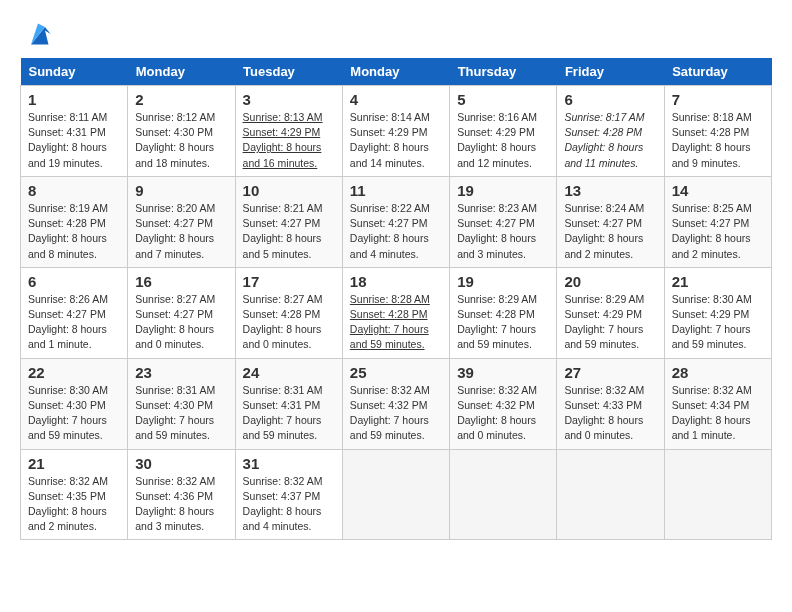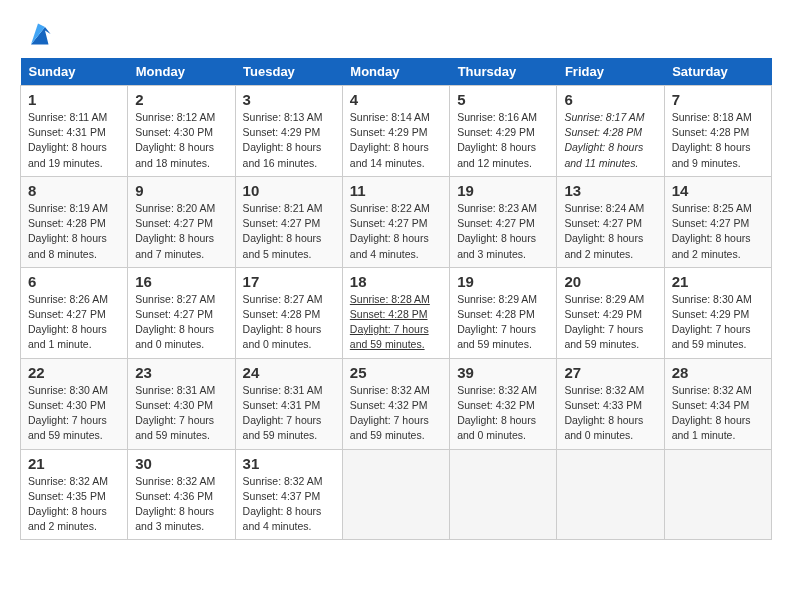--- a/index.html
+++ b/index.html
@@ -123,21 +123,21 @@
         </td>
         <td>
           <span class="day-num">2</span>
           <div class="day-info" style="white-space: pre-line;">Sunrise: 8:12 AM
 Sunset: 4:30 PM
 Daylight: 8 hours
 and 18 minutes.</div>
         </td>
         <td>
           <span class="day-num">3</span>
-          <div class="day-info" style="white-space: pre-line;">Sunrise: 8:13 AM
+          <div class="day-info" style="white-space: pre-line; text-decoration: underline;">Sunrise: 8:13 AM
 Sunset: 4:29 PM
 Daylight: 8 hours
 and 16 minutes.</div>
         </td>
         <td>
           <span class="day-num">4</span>
           <div class="day-info" style="white-space: pre-line;">Sunrise: 8:14 AM
 Sunset: 4:29 PM
 Daylight: 8 hours
 and 14 minutes.</div>

